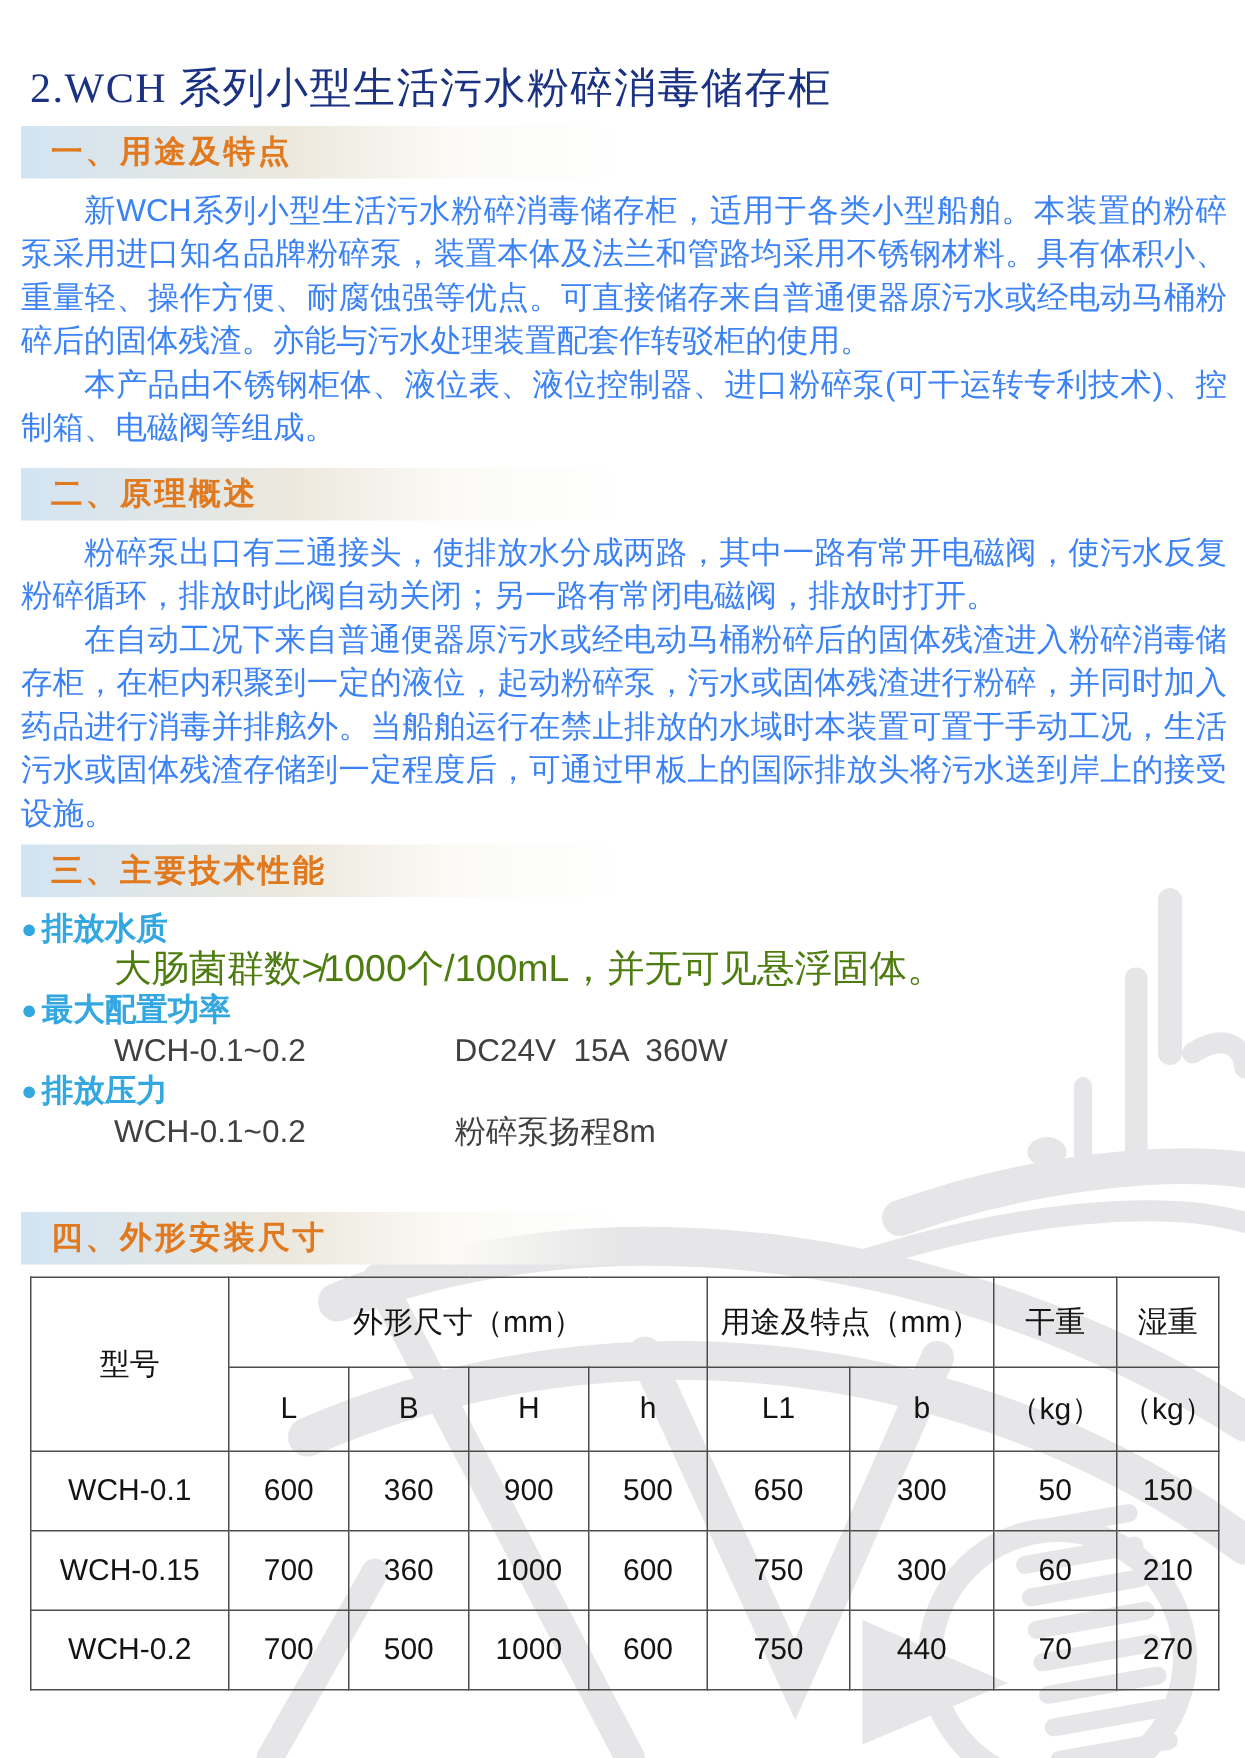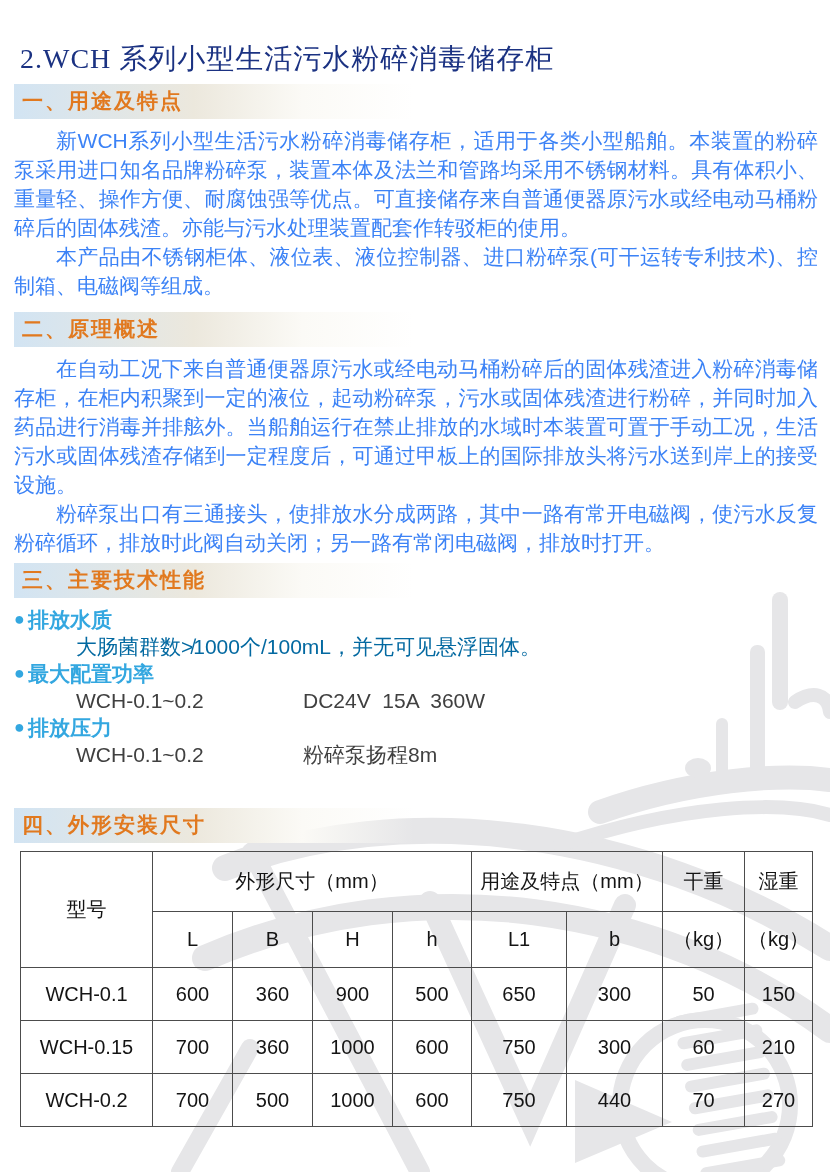--- a/index.html
+++ b/index.html
@@ -27,21 +27,21 @@
     font-family: "Liberation Serif", serif;
     font-size: 28px;
     font-weight: normal;
     color: #1b3282;
     letter-spacing: 1px;
   }
   .sec-head {
     margin-top: 6px;
     width: 400px;
     box-sizing: border-box;
-    padding: 3px 0 4px 8px;
+    padding: 3px 0 4px 20px;
     background: linear-gradient(90deg, #d2e4f3 0%, #ece8dd 45%, #fbfaf6 72%, rgba(255,255,255,0) 100%);
     color: #e1791f;
     font-size: 21px;
     font-weight: bold;
     letter-spacing: 2px;
   }
   .sec-head.mt2 { margin-top: 12px; }
   .sec-head.mt3 { }
   .sec-head.mt4 { margin-top: 40px; }
   .para-block { margin-top: 7px; }
@@ -62,23 +62,23 @@
     color: #33a7e0;
     font-weight: bold;
   }
   .bullet {
     font-size: 18px;
     margin-right: 3px;
     color: #33a7e0;
   }
   .spec-detail {
     padding-left: 62px;
-    font-size: 21px;
+    font-size: 25px;
     line-height: 27px;
-    color: #0369a1;
+    color: #4d7c0f;
   }
   .spec-row {
     display: flex;
     padding-left: 62px;
     font-size: 21px;
     line-height: 27px;
     color: #404040;
   }
   .spec-model { width: 227px; }
   .spec-value { white-space: pre; }
@@ -144,22 +144,22 @@
     <h1 class="doc-title">2.WCH 系列小型生活污水粉碎消毒储存柜</h1>
 
     <div class="sec-head">一、用途及特点</div>
     <div class="para-block">
       <p class="para">新WCH系列小型生活污水粉碎消毒储存柜，适用于各类小型船舶。本装置的粉碎泵采用进口知名品牌粉碎泵，装置本体及法兰和管路均采用不锈钢材料。具有体积小、重量轻、操作方便、耐腐蚀强等优点。可直接储存来自普通便器原污水或经电动马桶粉碎后的固体残渣。亦能与污水处理装置配套作转驳柜的使用。</p>
       <p class="para">本产品由不锈钢柜体、液位表、液位控制器、进口粉碎泵(可干运转专利技术)、控制箱、电磁阀等组成。</p>
     </div>
 
     <div class="sec-head mt2">二、原理概述</div>
     <div class="para-block">
+      <p class="para">粉碎泵出口有三通接头，使排放水分成两路，其中一路有常开电磁阀，使污水反复粉碎循环，排放时此阀自动关闭；另一路有常闭电磁阀，排放时打开。</p>
       <p class="para">在自动工况下来自普通便器原污水或经电动马桶粉碎后的固体残渣进入粉碎消毒储存柜，在柜内积聚到一定的液位，起动粉碎泵，污水或固体残渣进行粉碎，并同时加入药品进行消毒并排舷外。当船舶运行在禁止排放的水域时本装置可置于手动工况，生活污水或固体残渣存储到一定程度后，可通过甲板上的国际排放头将污水送到岸上的接受设施。</p>
-      <p class="para">粉碎泵出口有三通接头，使排放水分成两路，其中一路有常开电磁阀，使污水反复粉碎循环，排放时此阀自动关闭；另一路有常闭电磁阀，排放时打开。</p>
     </div>
 
     <div class="sec-head mt3">三、主要技术性能</div>
     <div class="specs">
 
       <div class="spec-label">
         <span class="bullet">●</span>
         <span>排放水质</span>
       </div>
       <div class="spec-detail">大肠菌群数≯1000个/100mL，并无可见悬浮固体。</div>

